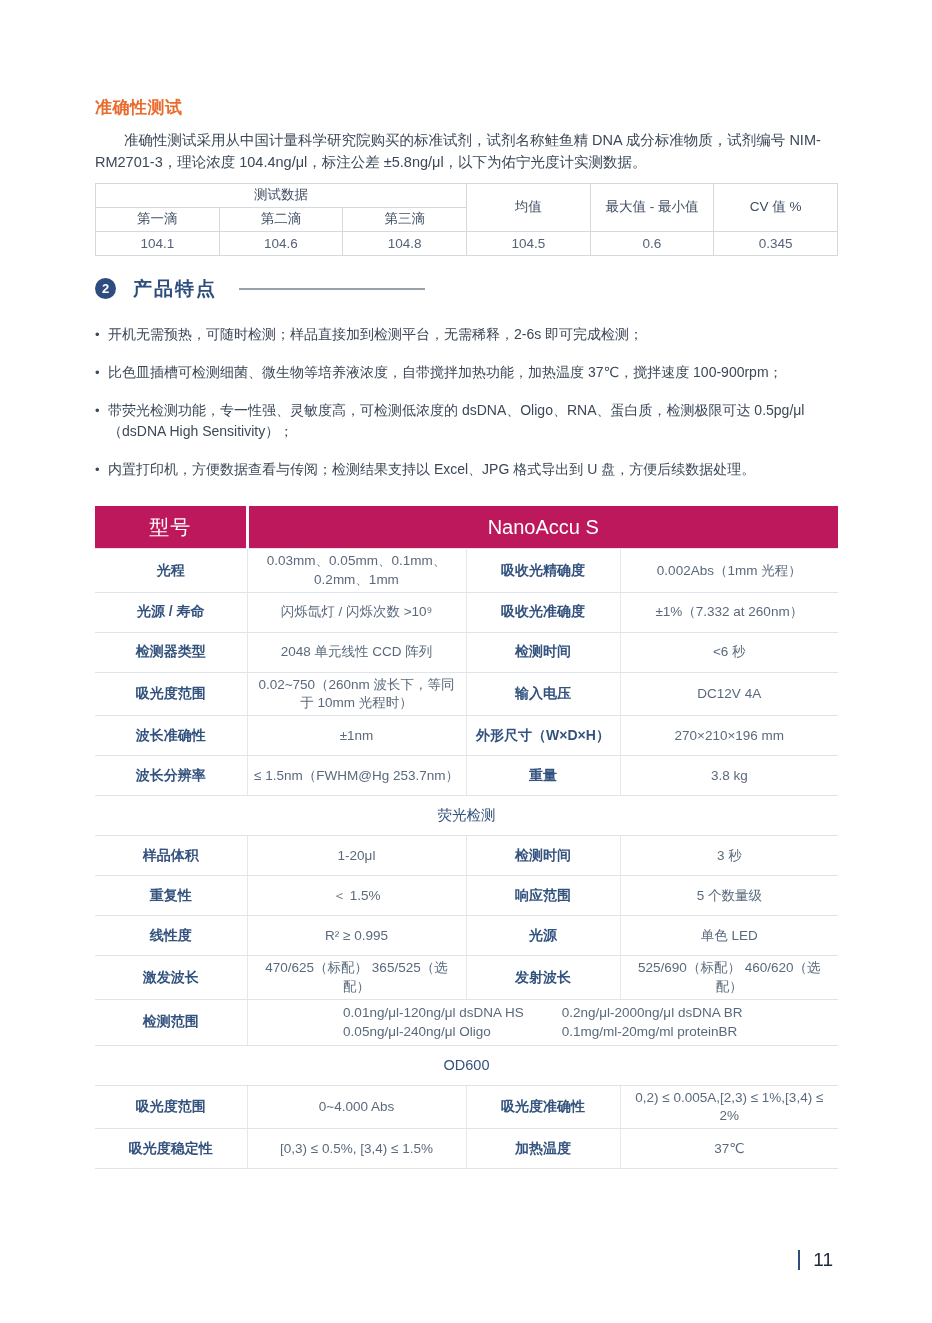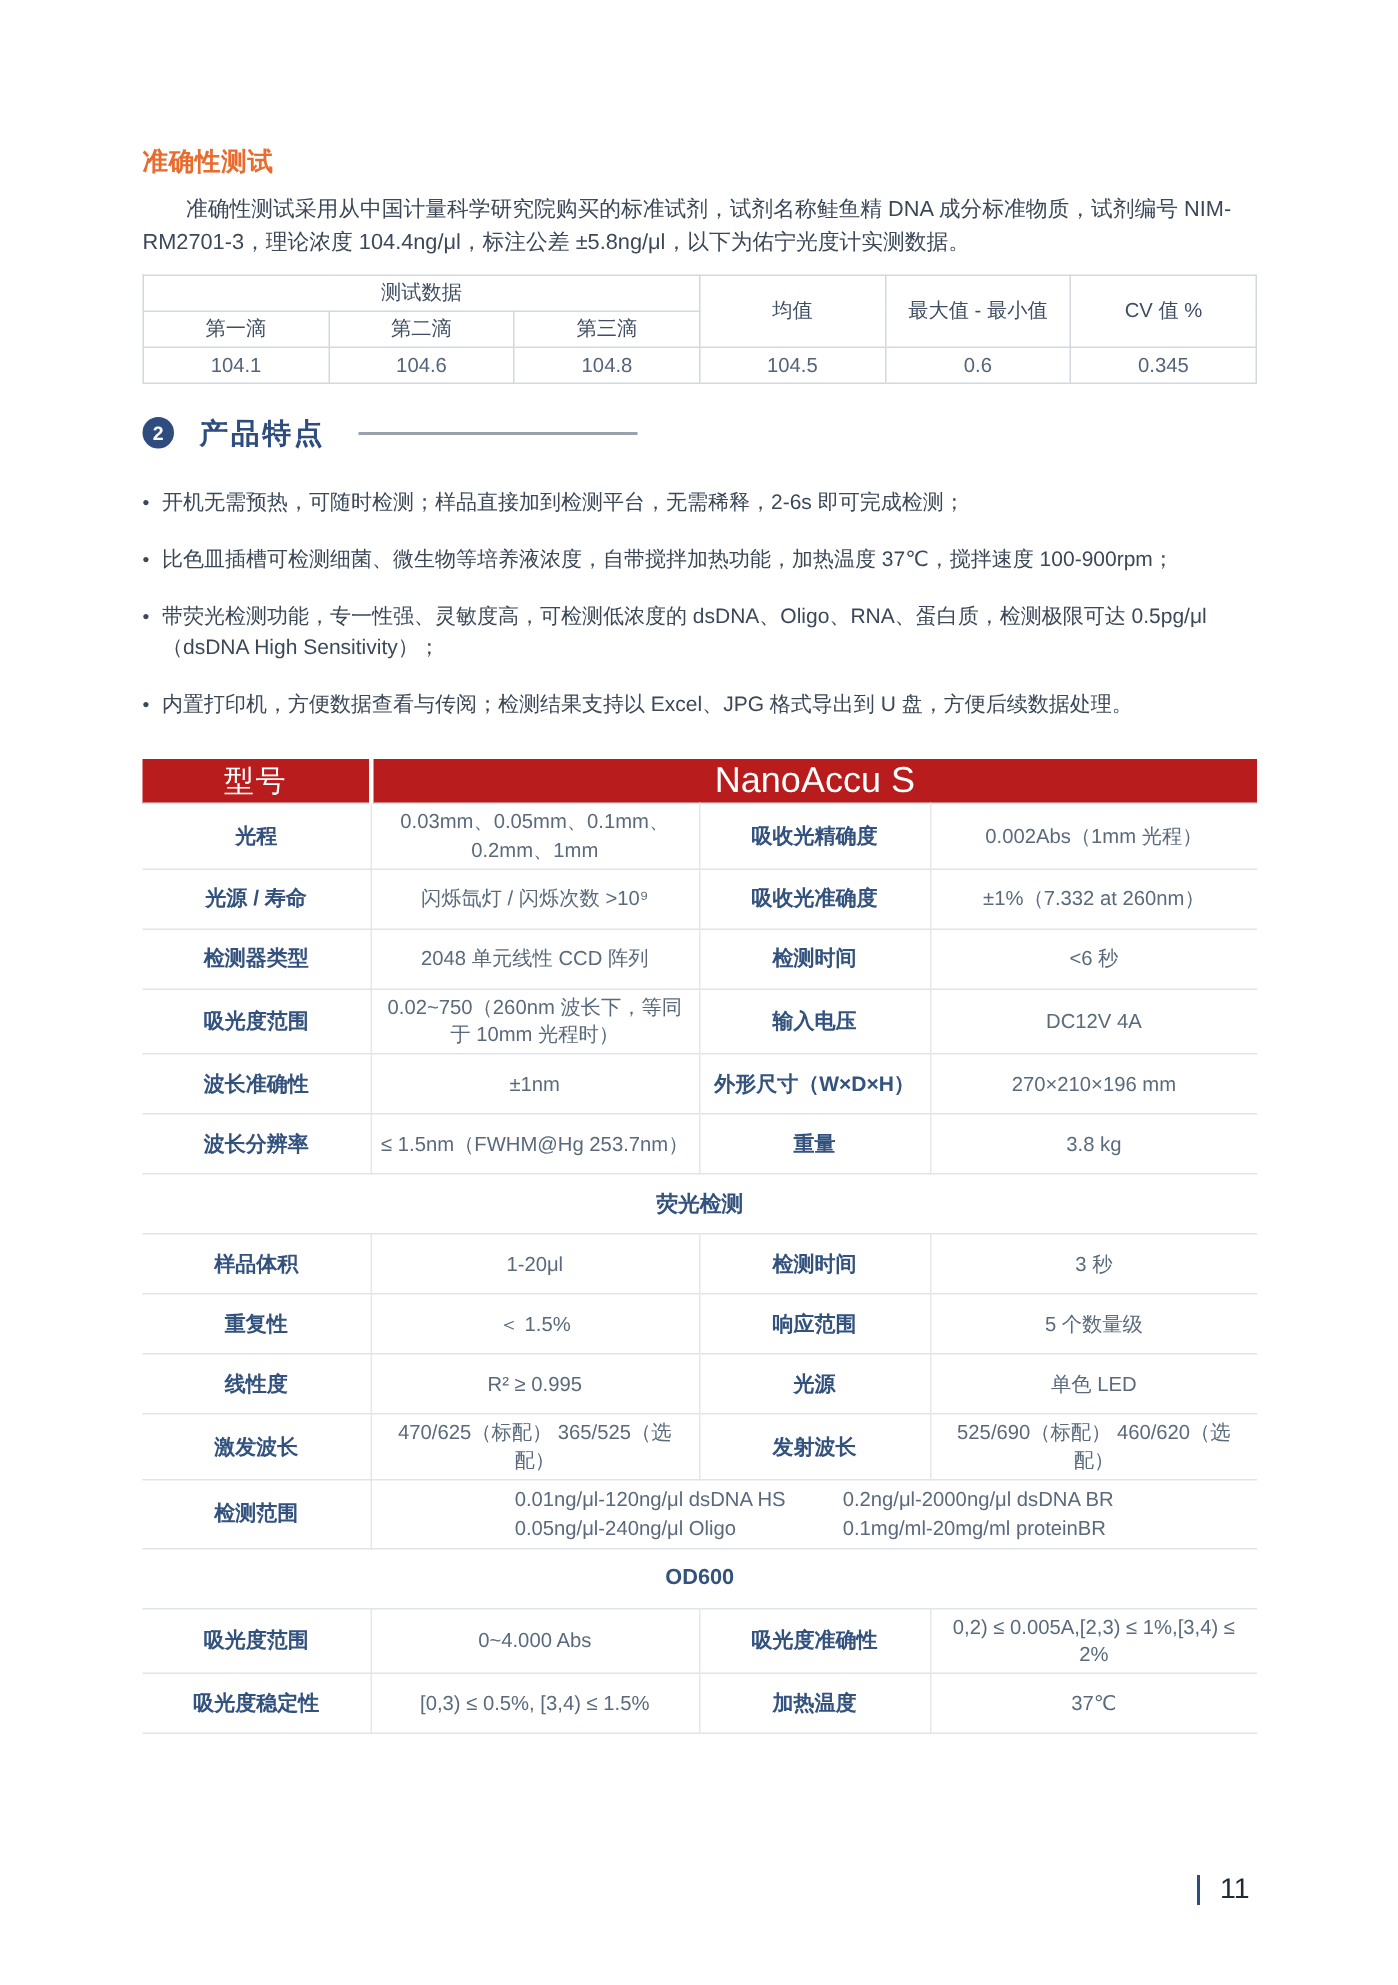--- a/index.html
+++ b/index.html
@@ -25,30 +25,30 @@
   .feat-line { margin-left:22px; width:186px; height:2px; background:#99a1ab; }
   .bullets { margin-top:22px; }
   .bullet { display:flex; margin-bottom:17px; font-size:14px; line-height:1.5; color:#3c4858; }
   .bullet .dot { width:13px; flex:none; color:#3c4858; font-size:13px; padding-top:1px; }
   .bullet .txt { flex:1; }
 
   
   .spec-table { margin-top:26px; width:100%; border-collapse:collapse; table-layout:fixed; }
   .spec-table col.c1 { width:152px; } .spec-table col.c2 { width:219px; }
   .spec-table col.c3 { width:154px; } .spec-table col.c4 { width:218px; }
-  .spec-table th { background:#b91c1c; color:#ffffff; font-weight:normal; height:30px;
+  .spec-table th { background:#be185d; color:#ffffff; font-weight:normal; height:43px;
                    text-align:center; vertical-align:middle; }
   .spec-table th.model-label { font-size:20px; border-right:3px solid #ffffff; letter-spacing:1px; }
-  .spec-table th.model-value { font-size:24px; }
+  .spec-table th.model-value { font-size:20px; }
   .spec-table td { border:1px solid #e0e4ea; border-left:none; border-right:1px solid #e4e8ee;
                    height:40px; text-align:center; vertical-align:middle; padding:3px 6px; }
   .spec-table td:last-child { border-right:none; }
   .spec-table td.lbl { font-size:14px; font-weight:600; color:#33527e; }
   .spec-table td.val { font-size:13.5px; color:#5a6a7c; line-height:1.35; }
-  .spec-table td.section { border-left:none; border-right:none; font-size:14.5px; font-weight:700;
+  .spec-table td.section { border-left:none; border-right:none; font-size:14.5px; font-weight:400;
                            color:#33527e; height:40px; background:#ffffff; }
   .range-grid { display:grid; grid-template-columns:auto auto; column-gap:38px; justify-content:center;
                 text-align:left; font-size:13.5px; color:#5a6a7c; line-height:1.45; }
 
   
   .footer { position:absolute; right:99px; top:1249px; display:flex; align-items:center; }
   .footer .bar { width:2px; height:20px; background:#2e4d7e; }
   .footer .num { margin-left:13px; font-size:19px; color:#202b3a; }
 </style>
 </head>

